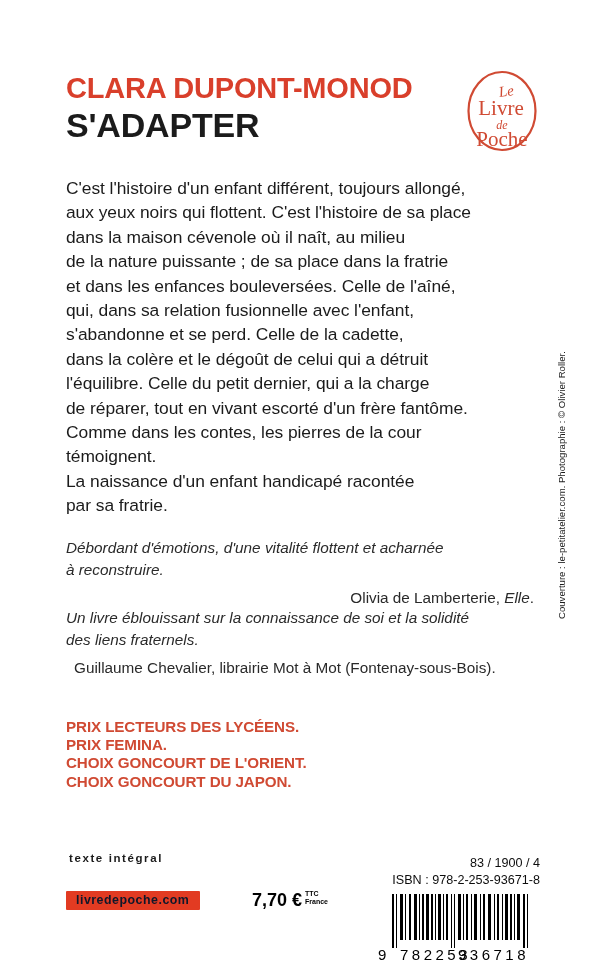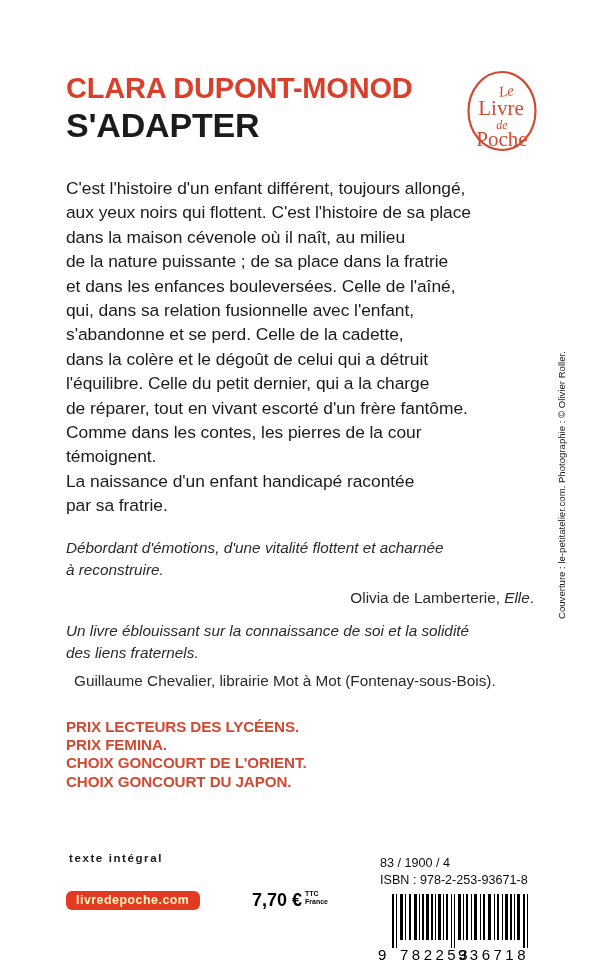--- a/index.html
+++ b/index.html
@@ -70,21 +70,21 @@
   
   .press {
     position: absolute;
     left: 66px;
     width: 468px;
     color: #2a2a2a;
     font-size: 15.3px;
     line-height: 21.5px;
   }
   .press-1 { top: 537px; }
-  .press-2 { top: 620px; }
+  .press-2 { top: 607px; }
   .press .quote {
     font-style: italic;
     white-space: nowrap;
   }
   .press .credit-right {
     text-align: right;
     margin-top: 7px;
     white-space: nowrap;
   }
   .press .credit-left {
@@ -119,22 +119,22 @@
     letter-spacing: 1.6px;
     white-space: nowrap;
   }
   .site-pill {
     position: absolute;
     left: 66px;
     top: 891px;
     height: 19px;
     padding: 0 11px 0 10px;
     background: #e23b22;
-    border-radius: 6px;
-    color: #fef9c3;
+    border-radius: 1px;
+    color: #0f172a;
     font-size: 12.4px;
     font-weight: bold;
     letter-spacing: 0.5px;
     line-height: 19px;
     white-space: nowrap;
   }
 
   
   .price {
     position: absolute;
@@ -156,21 +156,21 @@
     letter-spacing: 0;
     text-align: left;
   }
 
   
   .isbn-block {
     position: absolute;
     left: 380px;
     top: 855px;
     width: 160px;
-    text-align: left;
+    text-align: right;
     color: #0d0d0d;
     font-size: 12.6px;
     line-height: 17px;
     white-space: nowrap;
   }
 
   
   .barcode {
     position: absolute;
     left: 378px;

